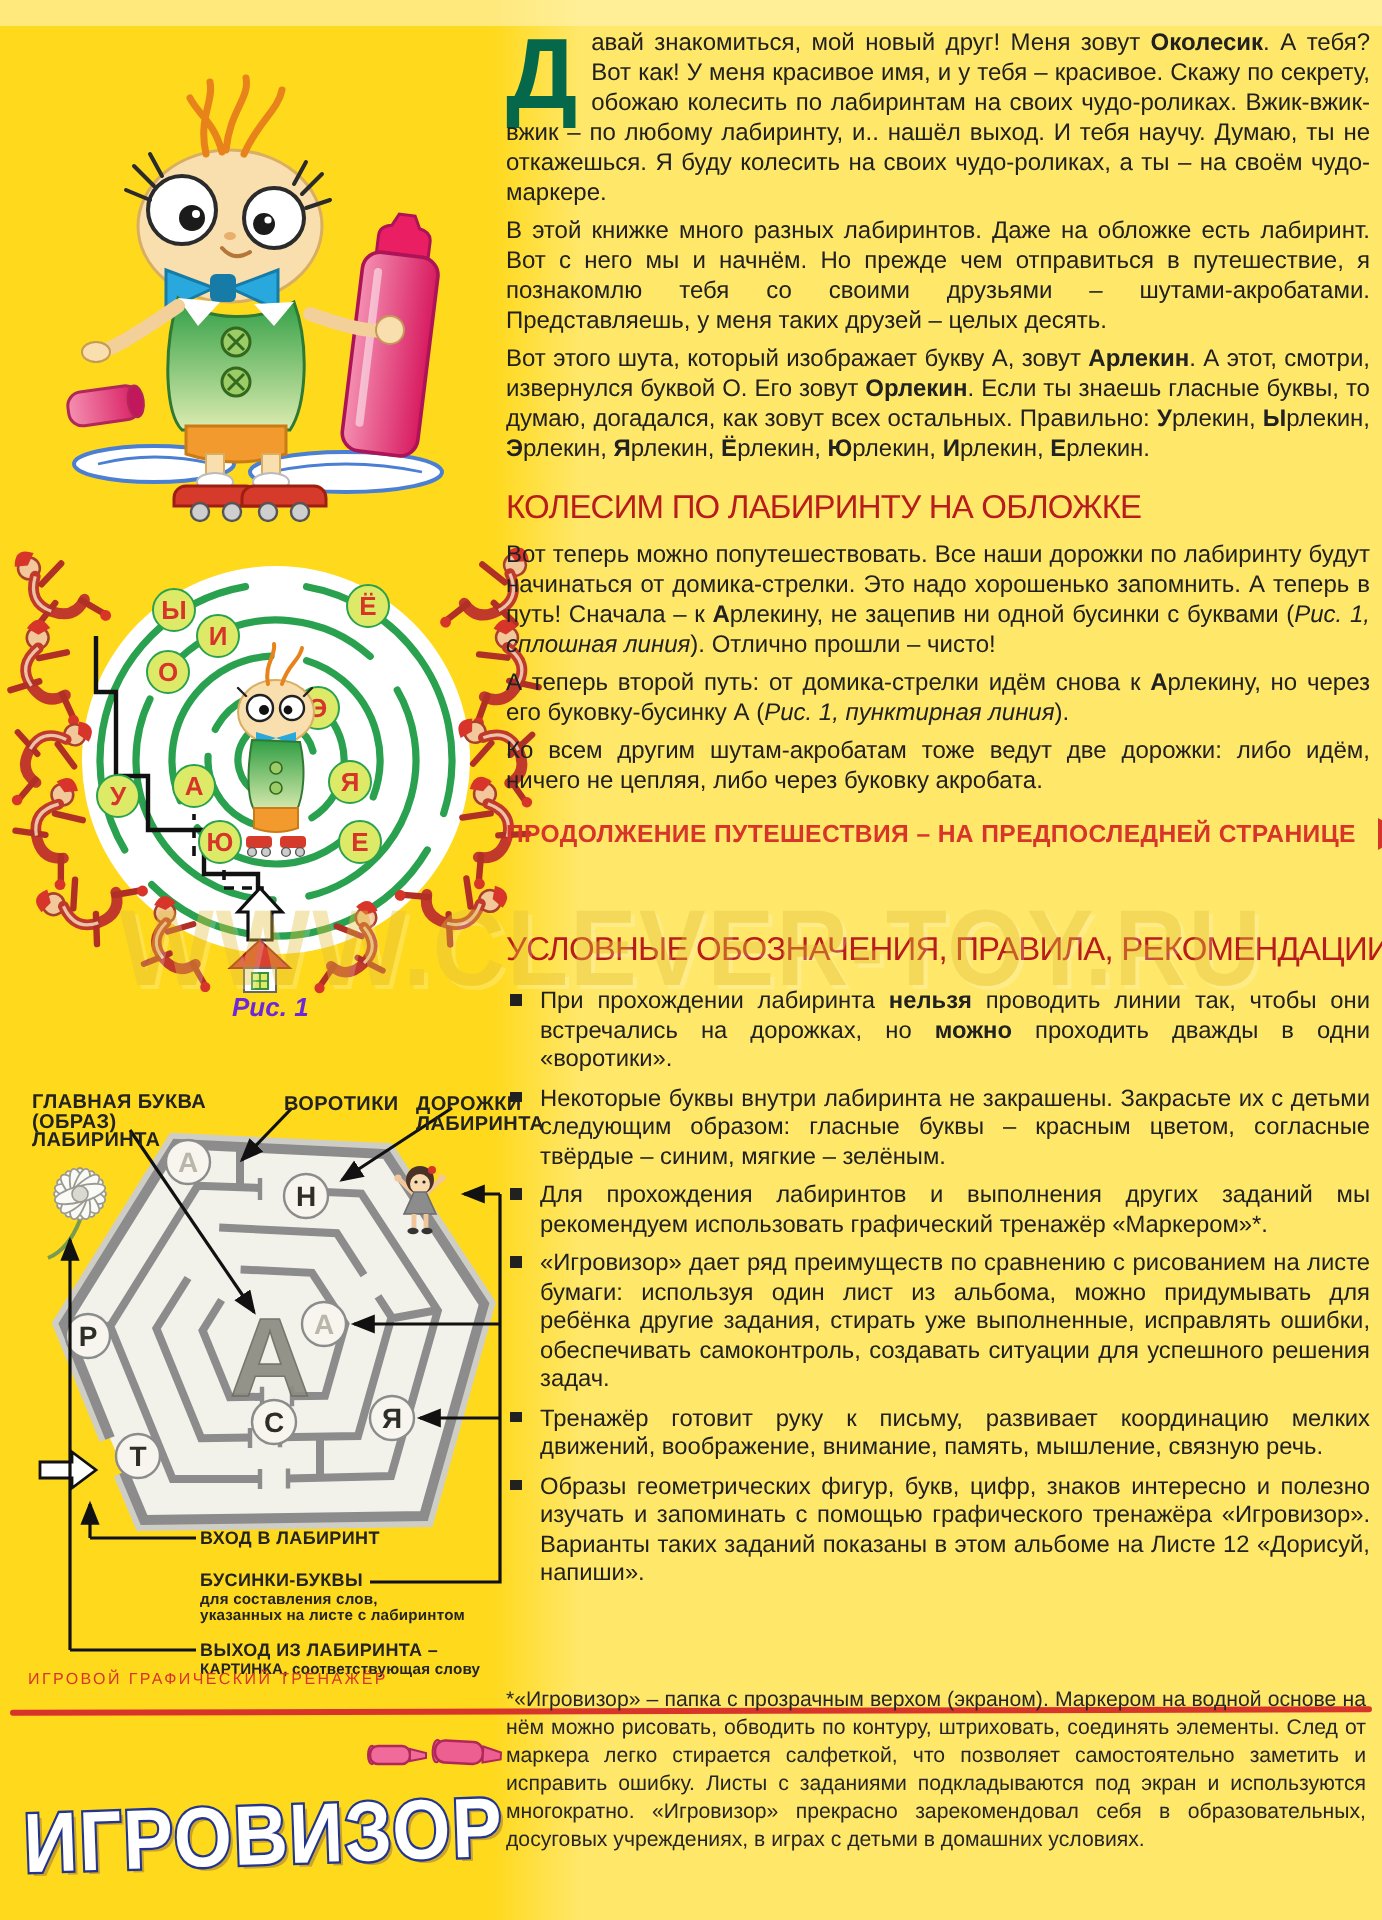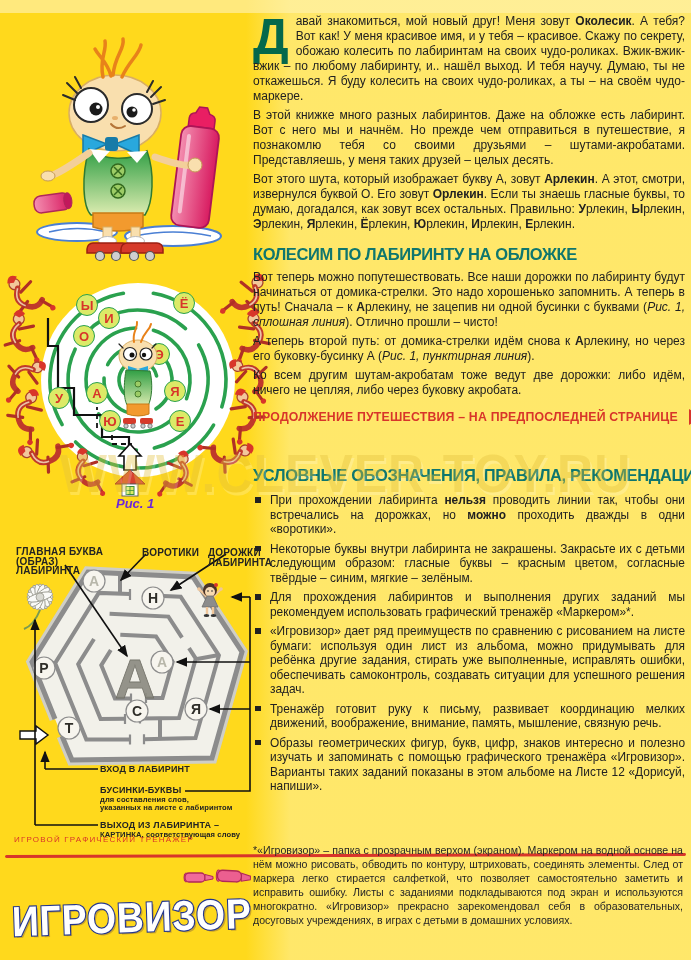--- a/index.html
+++ b/index.html
@@ -9,21 +9,21 @@
   .col-tint{position:absolute;left:246px;top:0;width:445px;height:960px;
             background:linear-gradient(90deg,rgba(255,243,170,0) 0%,rgba(255,243,170,.55) 10%,rgba(255,243,170,.55) 100%);}
   svg{position:absolute;overflow:visible;}
   .b{font-weight:700;}
   .i{font-style:italic;}
 
   #right-col{position:absolute;left:253px;top:14px;width:432px;color:#212121;
              font-size:12px;line-height:15px;text-align:justify;z-index:3;}
   #right-col p{margin:0 0 4px 0;}
   .dropcap{float:left;font-size:50px;line-height:41px;font-weight:700;color:#05684B;margin:3px 7px 0 0;}
-  h2.green{color:#0f766e;font-size:16.5px;line-height:20px;font-weight:700;letter-spacing:-0.4px;
+  h2.green{color:#b91c1c;font-size:16.5px;line-height:20px;font-weight:400;letter-spacing:-0.4px;
            margin:12px 0 6px 0;text-align:left;white-space:nowrap;}
   h2.h2b{margin-top:40px;margin-bottom:8px;}
   .continuation{display:flex;align-items:center;margin-top:11px;height:16px;}
   .cont-text{color:#D8352A;font-weight:700;font-size:12.3px;letter-spacing:.2px;white-space:nowrap;}
   .red-arrow{flex:1;display:flex;align-items:center;margin-left:12px;position:relative;height:16px;}
   .red-arrow .shaft{flex:1;height:4px;background:#D8352A;}
   .red-arrow .head{width:0;height:0;border-left:14px solid #D8352A;
                    border-top:8px solid transparent;border-bottom:8px solid transparent;margin-left:-1px;}
   ul.rules{list-style:none;margin:2px 0 0 0;padding:0;font-size:11.9px;line-height:14.5px;}
   ul.rules li{position:relative;padding-left:17px;margin-bottom:5px;}

